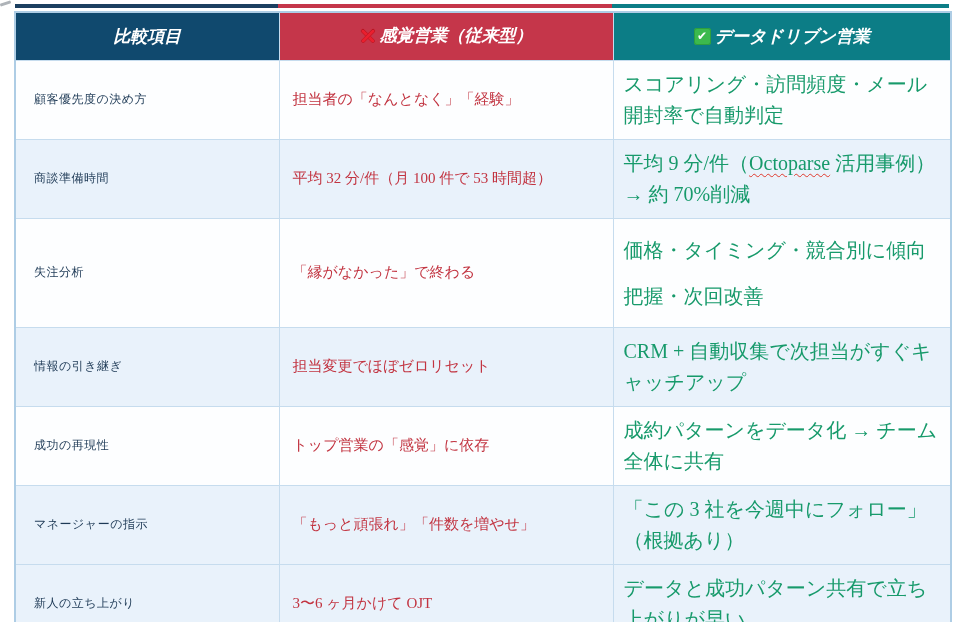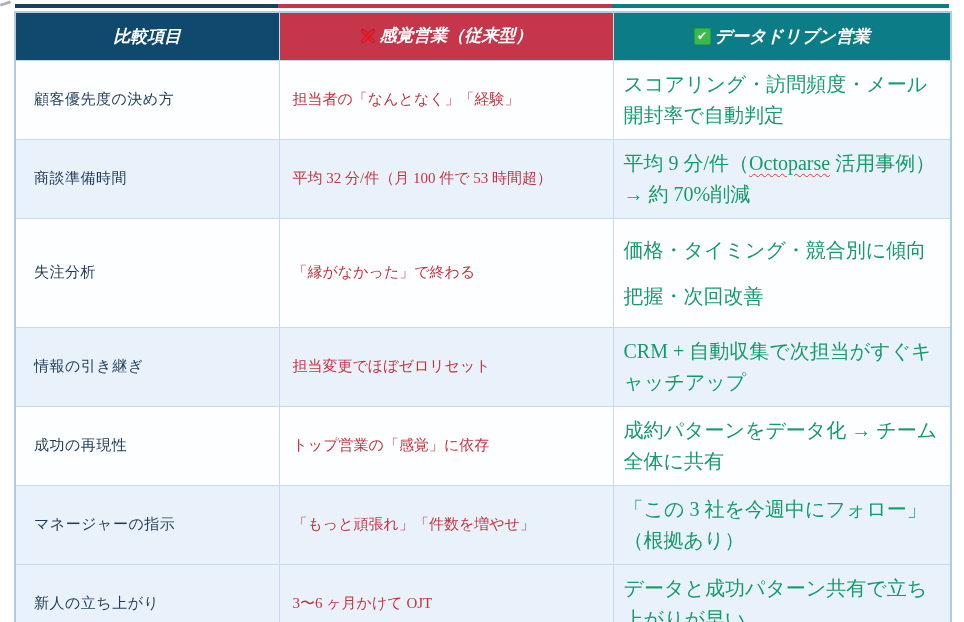--- a/index.html
+++ b/index.html
@@ -56,21 +56,21 @@
   
   .check-icon{
     width:17px;height:17px;border-radius:3px;background:#3cb94d;
     color:#fff;display:inline-flex;align-items:center;justify-content:center;
     font-family:"DejaVu Sans",sans-serif;font-size:12px;font-weight:bold;flex:0 0 auto;
     box-shadow:0 0 0 1px #2e9e3e inset;
   }
 
   tr.alt td{background:var(--alt);}
   td.c-label{
-    color:var(--label-ink);font-size:15px;padding:8px 10px 8px 18px;
+    color:var(--label-ink);font-size:12px;padding:8px 10px 8px 18px;
     letter-spacing:.5px;
   }
   td.c-legacy{
     color:var(--text-red);font-size:15px;padding:8px 12px 8px 13px;line-height:1.55;
   }
   td.c-data{
     color:var(--text-green);font-size:20px;padding:8px 8px 8px 10px;line-height:1.55;
   }
   td.c-data.loose{line-height:2.3;}
   .wavy{

